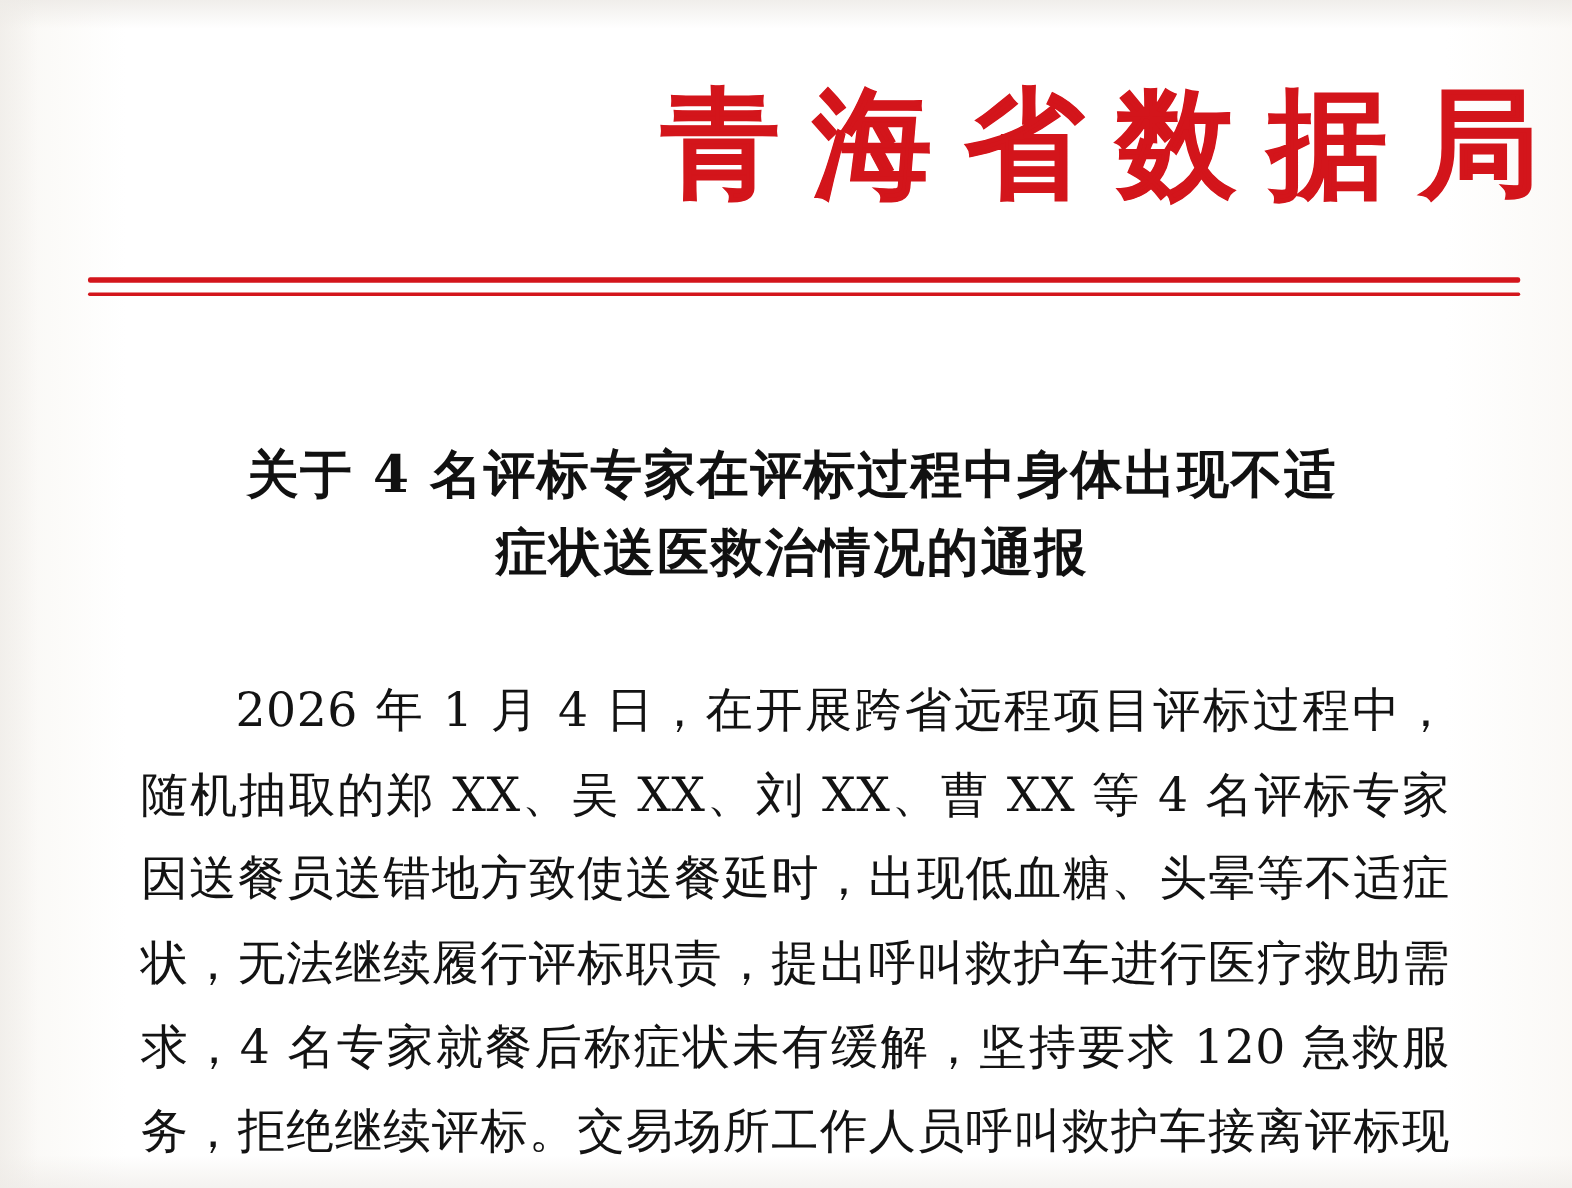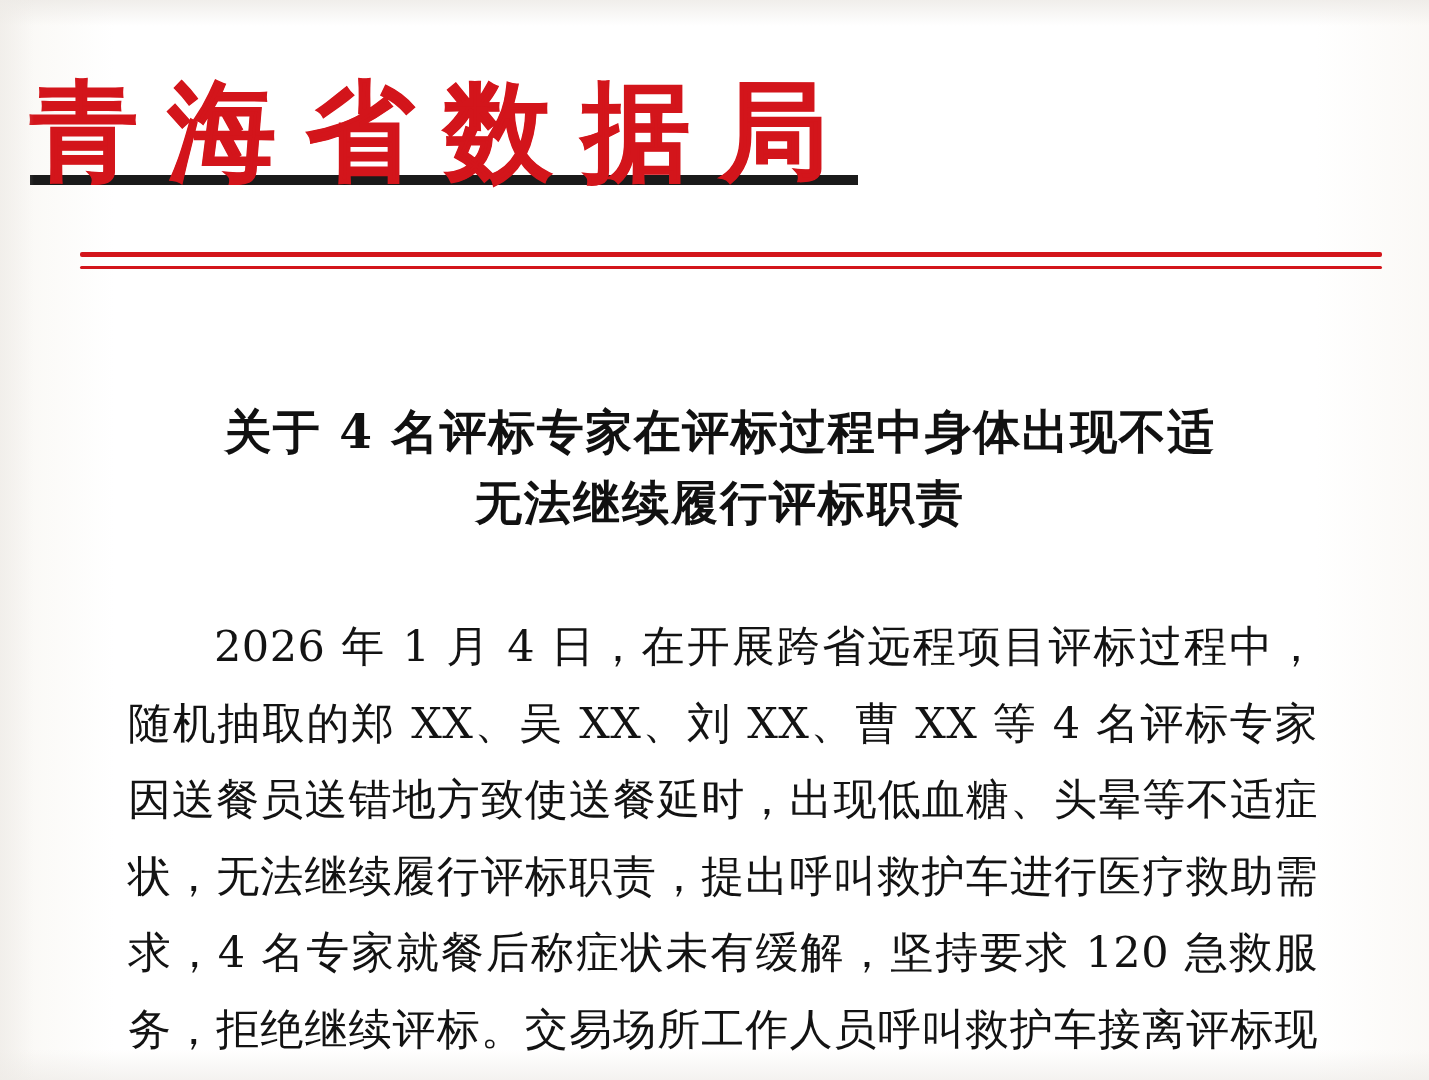--- a/index.html
+++ b/index.html
@@ -27,22 +27,21 @@
     inset: 0;
     padding: 0;
   }
 
   
   .letterhead {
     position: absolute;
     top: 72px;
     left: 0;
     width: 100%;
-    text-align: left;
-    text-decoration: underline;
+    text-align: right;
   }
   .letterhead-title {
     font-family: "DejaVu Serif", "Liberation Serif", serif;
     font-weight: 700;
     color: #d3151b;
     font-size: 108px;
     line-height: 1.1;
     letter-spacing: 30px;
     text-indent: 30px;
     white-space: nowrap;
@@ -144,21 +143,21 @@
   </div>
 
   <div class="rules">
     <div class="rule-thick"></div>
     <div class="rule-gap"></div>
     <div class="rule-thin"></div>
   </div>
 
   <div class="doc-title">
     <span class="line line1">关于 4 名评标专家在评标过程中身体出现不适</span>
-    <span class="line line2">无法继续履行评标职责</span>
+    <span class="line line2">症状送医救治情况的通报</span>
   </div>
 
   <div class="body-text">
     <p>2026 年 1 月 4 日，在开展跨省远程项目评标过程中，随机抽取的郑 XX、吴 XX、刘 XX、曹 XX 等 4 名评标专家因送餐员送错地方致使送餐延时，出现低血糖、头晕等不适症状，无法继续履行评标职责，提出呼叫救护车进行医疗救助需求，4 名专家就餐后称症状未有缓解，坚持要求 120 急救服务，拒绝继续评标。交易场所工作人员呼叫救护车接离评标现场，送青海大学附属医</p>
   </div>
 
   <div class="edge-top"></div>
   <div class="edge-bottom"></div>
   <div class="edge-left"></div>
 </div>

